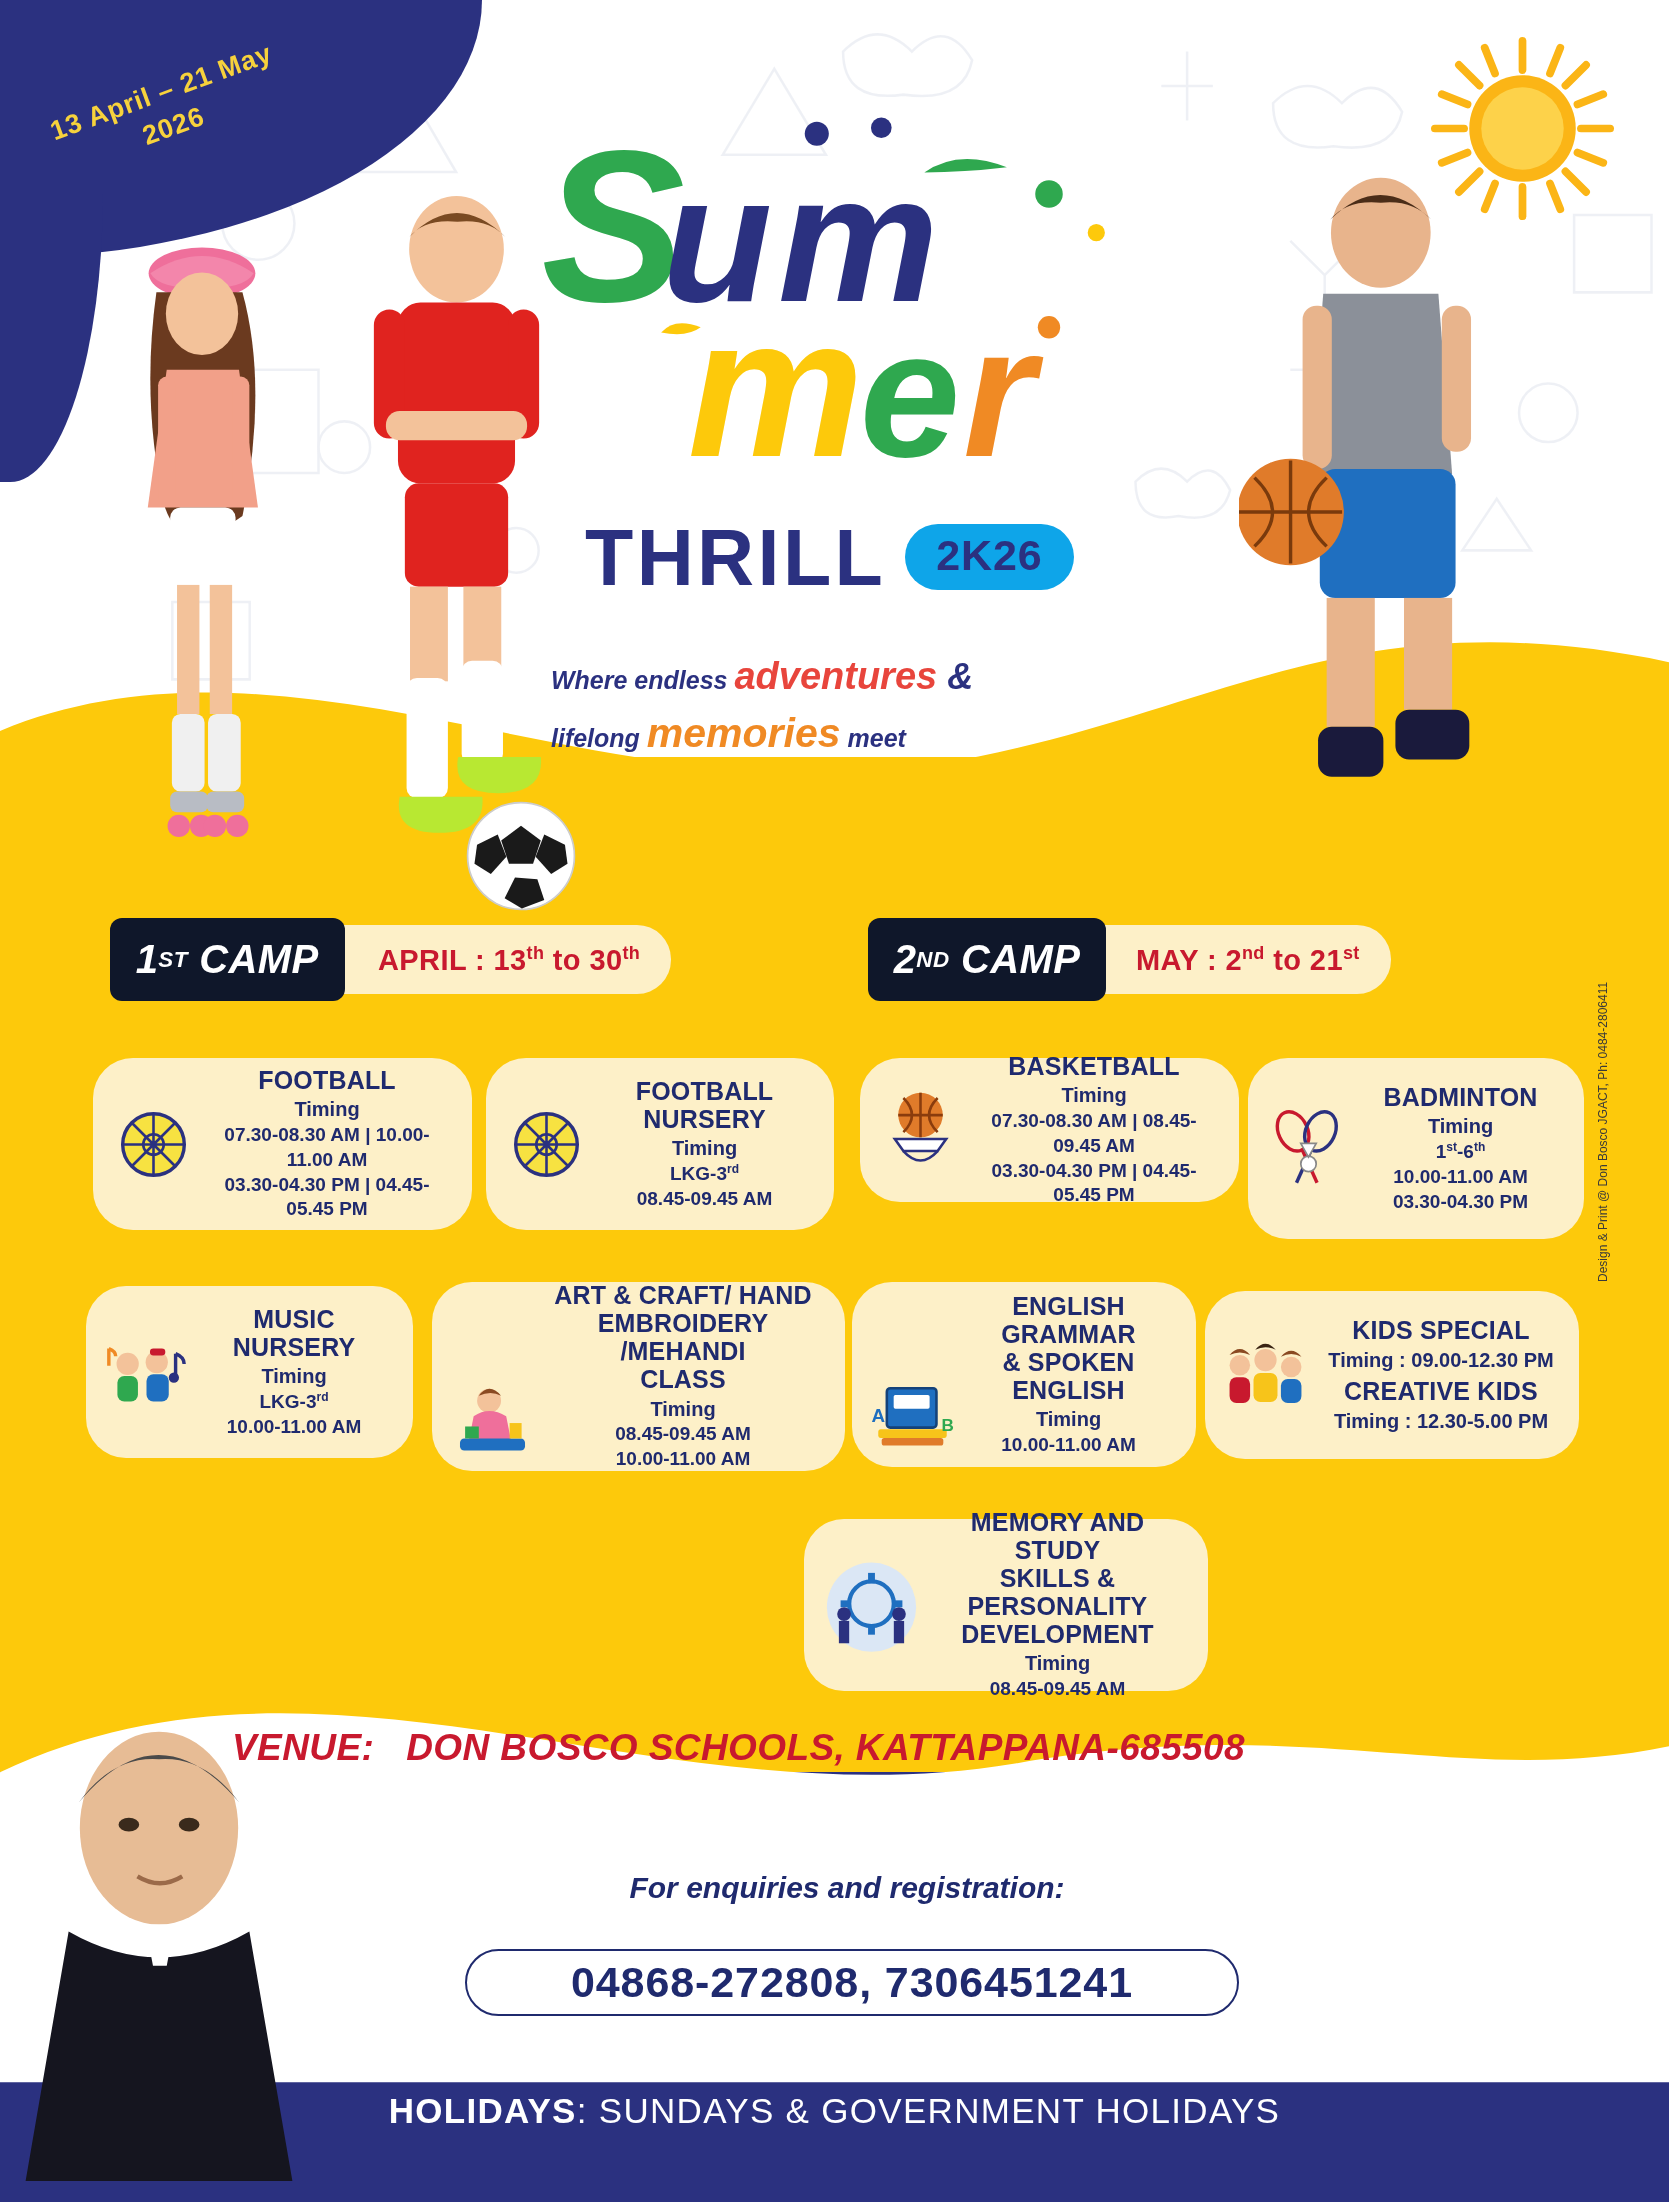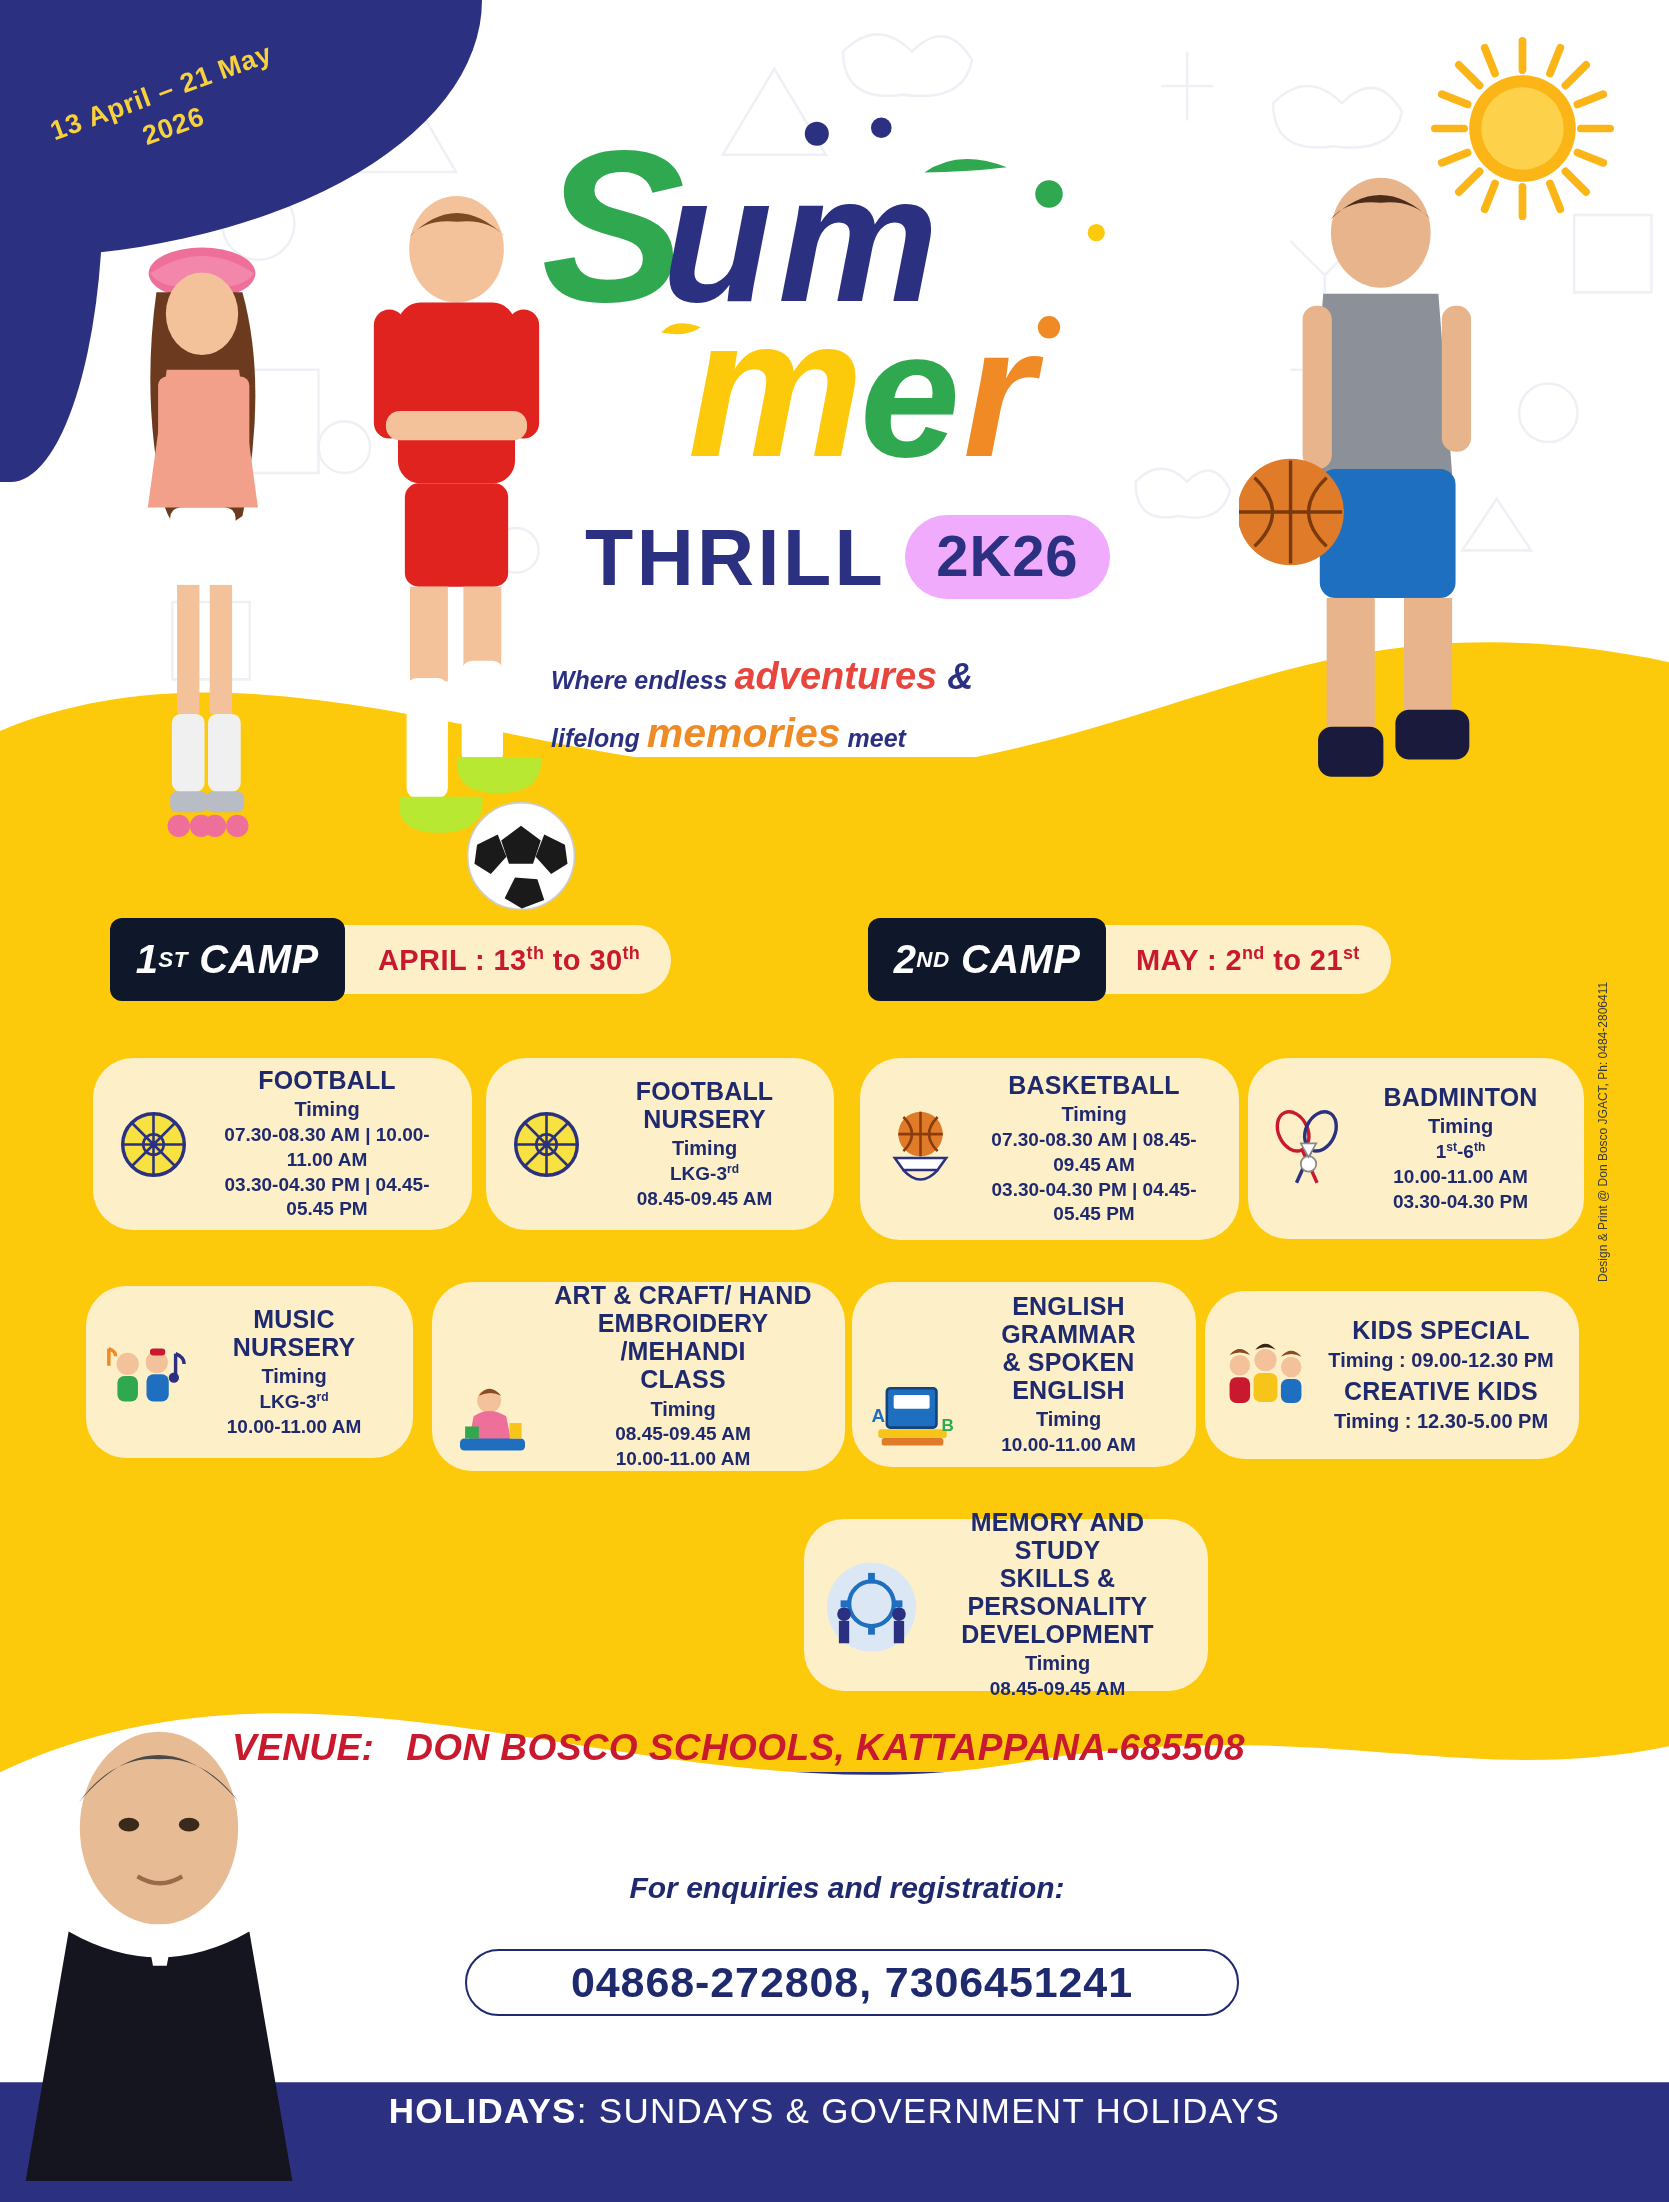--- a/index.html
+++ b/index.html
@@ -219,25 +219,25 @@
     display: flex; align-items: center; gap: 19px;
   }
   .thrill-word {
     color: #2b3180;
     font-size: 79px;
     font-weight: bold;
     letter-spacing: 3.4px;
     line-height: 1;
   }
   .k26 {
-    background: #f0abfc;
+    background: #0ea5e9;
     border-radius: 45px;
     padding: 6.9px 31px 10.3px;
     color: #2b3180;
-    font-size: 58px;
+    font-size: 43px;
     font-weight: bold;
     letter-spacing: 0.9px;
   }
   .tagline {
     position: absolute; left: 551px; top: 650px;
     width: 654px; z-index: 7;
     font-style: italic;
     color: #2b3180;
     font-size: 31px;
     line-height: 1.42;
@@ -469,21 +469,21 @@
         <circle cx="52" cy="52" r="12" fill="none" stroke="#2b3180" stroke-width="3"></circle>
       </svg>
     </div>
     <div class="txt">
       <div class="title">FOOTBALL<br>NURSERY</div>
       <div class="sub">Timing</div>
       <div class="time">LKG-3<sup>rd</sup><br>08.45-09.45 AM</div>
     </div>
   </div>
 
-  <div class="card" style="left:860px; top:1058px; width:379px; height:182px;">
+  <div class="card" style="left:860px; top:1058px; width:379px; height:144px;">
     <div class="ic">
       <svg viewBox="0 0 104 104" width="89" height="89">
         <circle cx="52" cy="34" r="26" fill="#e07b2a"></circle>
         <path d="M26 34 h52 M52 8 v52 M32 14 q20 20 0 40 M72 14 q-20 20 0 40" stroke="#8a3c0d" stroke-width="3" fill="none"></path>
         <path d="M22 62 h60 l-10 14 h-40z" fill="#ffffff" stroke="#2b3180" stroke-width="3"></path>
         <path d="M32 76 q20 22 40 0" stroke="#2b3180" stroke-width="3" fill="none"></path>
       </svg>
     </div>
     <div class="txt">
       <div class="title">BASKETBALL</div>

